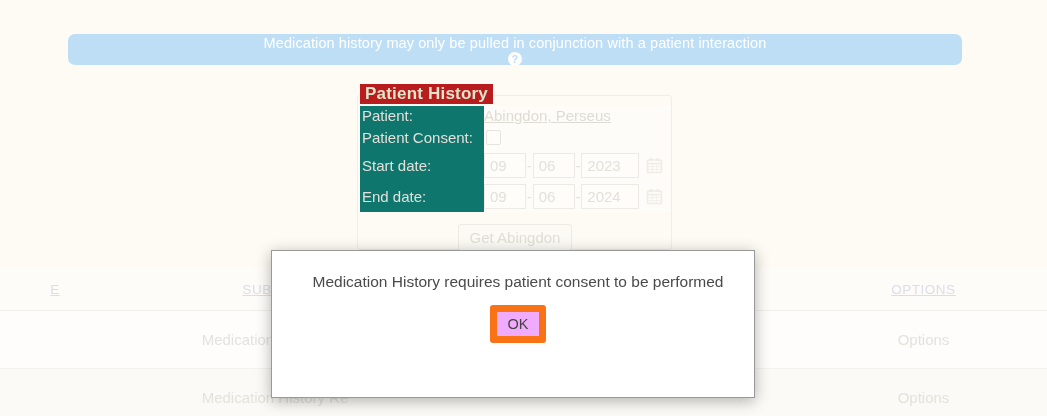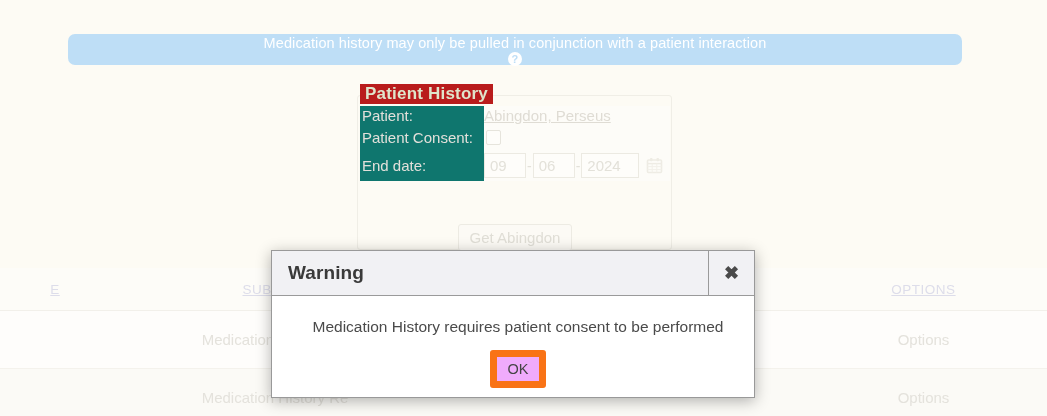--- a/index.html
+++ b/index.html
@@ -281,20 +281,44 @@
         <tr>
       <td class="lbl">Patient:</td>
       <td class="val">
         <a class="patient-link" href="#">Abingdon, Perseus</a>
       </td>
     </tr>
     <tr>
       <td class="lbl">Patient Consent:</td>
       <td class="val">
         <span class="chk"></span>
+      </td>
+    </tr>
+    <tr>
+      <td class="lbl">Start date:</td>
+      <td class="val">
+        <div class="date-row">
+          <input class="date-box mm" type="text" value="09" style="">
+          <span class="date-sep">-</span>
+          <input class="date-box dd" type="text" value="06" style="">
+          <span class="date-sep">-</span>
+          <input class="date-box yyyy" type="text" value="2023" style="">
+          <span class="cal-icon">
+            <svg width="17" height="17" viewBox="0 0 17 17" aria-hidden="true">
+              <rect x="1.5" y="3" width="14" height="12.5" rx="1" fill="none" stroke="#eeece4" stroke-width="1.6"></rect>
+              <rect x="4" y="1" width="2.5" height="3.2" rx="0.8" fill="#eeece4"></rect>
+              <rect x="10.5" y="1" width="2.5" height="3.2" rx="0.8" fill="#eeece4"></rect>
+              <line x1="1.5" y1="6.6" x2="15.5" y2="6.6" stroke="#eeece4" stroke-width="1.4"></line>
+              <line x1="6.2" y1="6.6" x2="6.2" y2="15.5" stroke="#f2f0e9" stroke-width="1"></line>
+              <line x1="10.8" y1="6.6" x2="10.8" y2="15.5" stroke="#f2f0e9" stroke-width="1"></line>
+              <line x1="1.5" y1="9.6" x2="15.5" y2="9.6" stroke="#f2f0e9" stroke-width="1"></line>
+              <line x1="1.5" y1="12.6" x2="15.5" y2="12.6" stroke="#f2f0e9" stroke-width="1"></line>
+            </svg>
+          </span>
+        </div>
       </td>
     </tr>
     <tr>
       <td class="lbl">End date:</td>
       <td class="val">
         <div class="date-row">
           <input class="date-box mm" type="text" value="09" style="">
           <span class="date-sep">-</span>
           <input class="date-box dd" type="text" value="06" style="">
           <span class="date-sep">-</span>
@@ -342,21 +366,17 @@
         <td class="col-subject">Medication History Re</td>
         <td class="col-mid"></td>
         <td class="col-options">Options</td>
       </tr>
     </tbody>
   </table>
 
 </div>
 
 <div class="modal-shadow">
-  <div class="modal-header">
-    <div class="modal-title">Warning</div>
-    <div class="modal-close">✖</div>
-  </div>
   <div class="modal-body">
     <div class="modal-message">Medication History requires patient consent to be performed</div>
     <button class="modal-ok">OK</button>
   </div>
 </div>
 
 </body></html>

